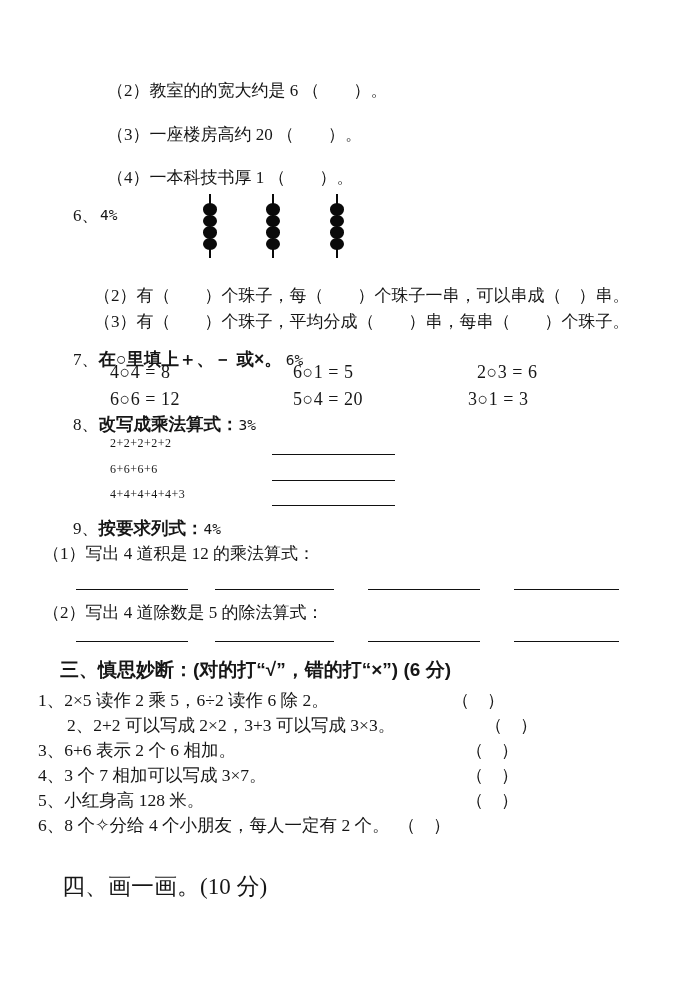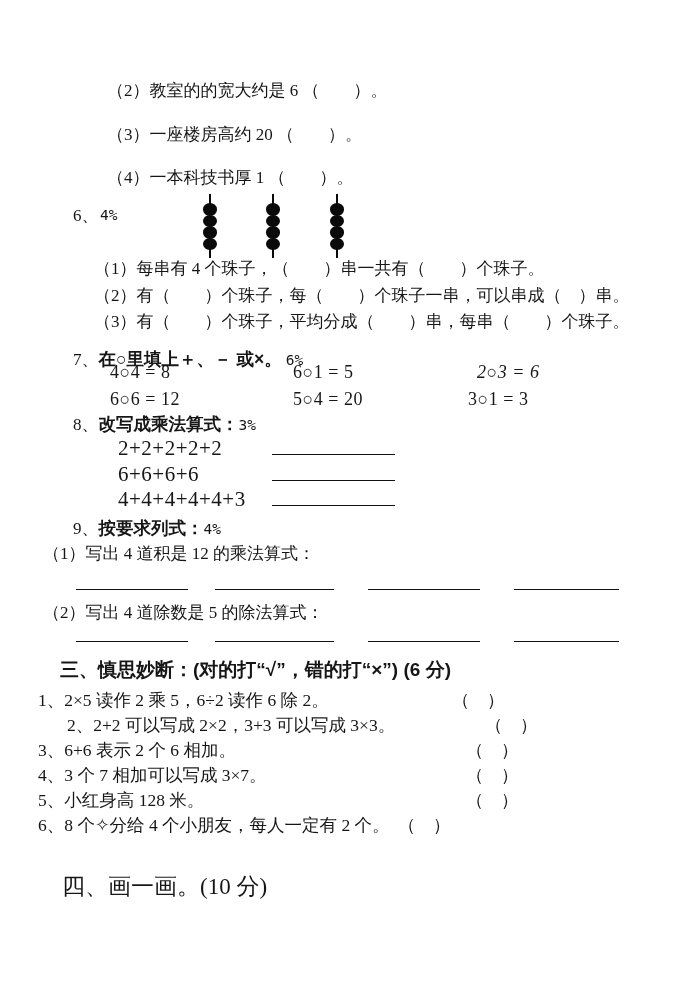--- a/index.html
+++ b/index.html
@@ -11,21 +11,21 @@
     font-family:"Liberation Serif", serif;
     overflow:hidden;
   }
   .abs{position:absolute;white-space:nowrap;}
   .body-text{font-size:17px;line-height:21px;}
   .sub-item{font-size:17px;line-height:21px;}
   .q-number{font-size:17px;}
   .q-title{font-family:"Liberation Sans", sans-serif;font-weight:bold;font-size:17.5px;}
   .q-score{font-size:14.5px;font-family:"DejaVu Sans Mono", monospace;}
   .equation{font-size:18px;letter-spacing:.5px;}
-  .expression{font-size:21px;letter-spacing:.5px;margin-left:8px;}
+  .expression{font-size:12px;letter-spacing:.5px;}
   .blank-line{position:absolute;height:0;border-bottom:1.6px solid #111;}
   .ul-q8{width:123px;left:272px;}
   .seg{position:absolute;height:0;border-bottom:1.6px solid #111;}
   .seg.s1{left:76px;width:112px;}
   .seg.s2{left:215px;width:119px;}
   .seg.s3{left:368px;width:112px;}
   .seg.s4{left:514px;width:105px;}
   .sec-title{font-family:"Liberation Sans", sans-serif;font-weight:bold;font-size:19px;}
   .sec-title-regular{font-size:23px;}
   .tf-item{position:absolute;left:38px;width:620px;font-size:17.5px;white-space:nowrap;}
@@ -70,32 +70,31 @@
     </div>
     <div class="bead-string bs3">
       <div class="wire"></div>
       <div class="bead b1"></div>
       <div class="bead b2"></div>
       <div class="bead b3"></div>
       <div class="bead b4"></div>
     </div>
   </div>
 
-  <div class="abs sub-item" style="top:258px;left:94px;">（1）每串有 4 个珠子，（　　）串一共有（　　）个珠子。</div>
   <div class="abs sub-item" style="top:285px;left:94px;">（2）有（　　）个珠子，每（　　）个珠子一串，可以串成（　）串。</div>
   <div class="abs sub-item" style="top:311px;left:94px;">（3）有（　　）个珠子，平均分成（　　）串，每串（　　）个珠子。</div>
 
   <div class="abs" style="top:339px;left:73px;margin-top:8px;">
     <span class="q-number">7、</span><span class="q-title">在○里填上＋、－ 或×。</span>
     <span class="q-score">6%</span>
   </div>
 
   <div class="abs equation" style="top:362px;left:110px;">4○4 = 8</div>
   <div class="abs equation" style="top:362px;left:293px;">6○1 = 5</div>
-  <div class="abs equation" style="top:362px;left:477px;font-style:italic;">2○3 = 6</div>
+  <div class="abs equation" style="top:362px;left:477px;">2○3 = 6</div>
   <div class="abs equation" style="top:389px;left:110px;">6○6 = 12</div>
   <div class="abs equation" style="top:389px;left:293px;">5○4 = 20</div>
   <div class="abs equation" style="top:389px;left:468px;">3○1 = 3</div>
 
   <div class="abs" style="top:412px;left:73px;">
     <span class="q-number">8、</span><span class="q-title">改写成乘法算式：</span><span class="q-score">3%</span>
   </div>
 
   <div class="abs expression" style="top:436px;left:110px;">2+2+2+2+2</div>
   <div class="blank-line ul-q8" style="top:454px;"></div>

